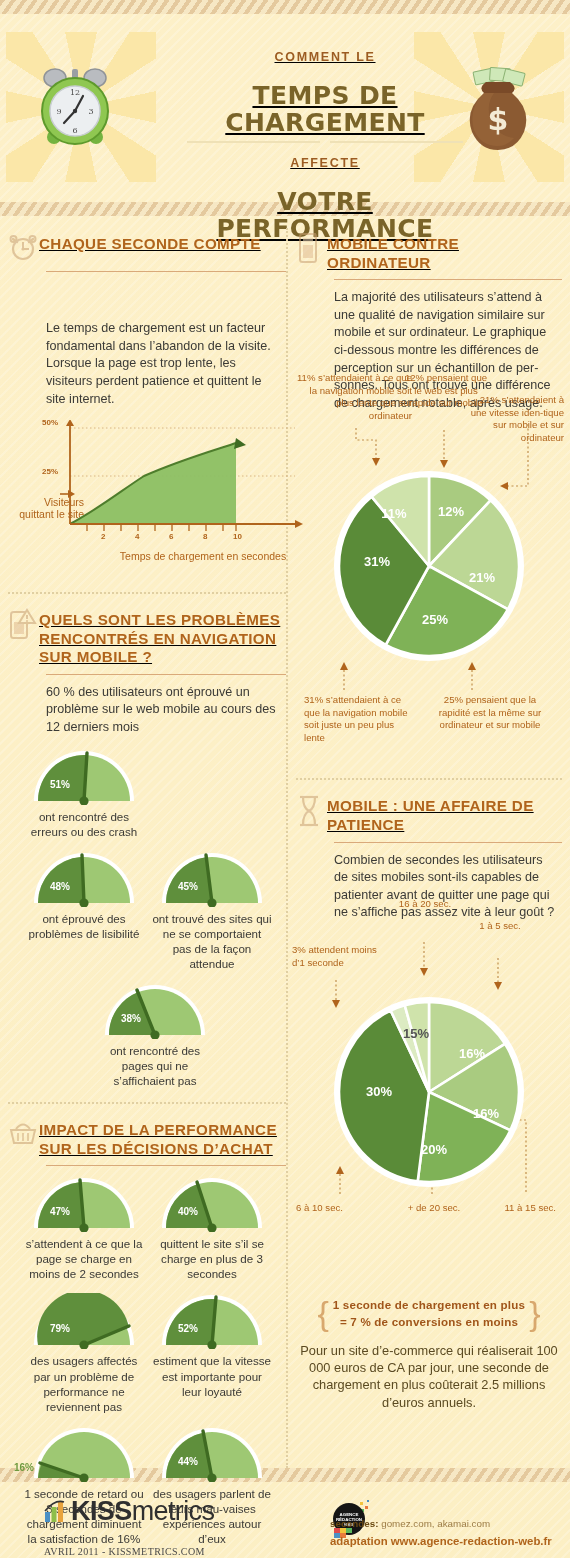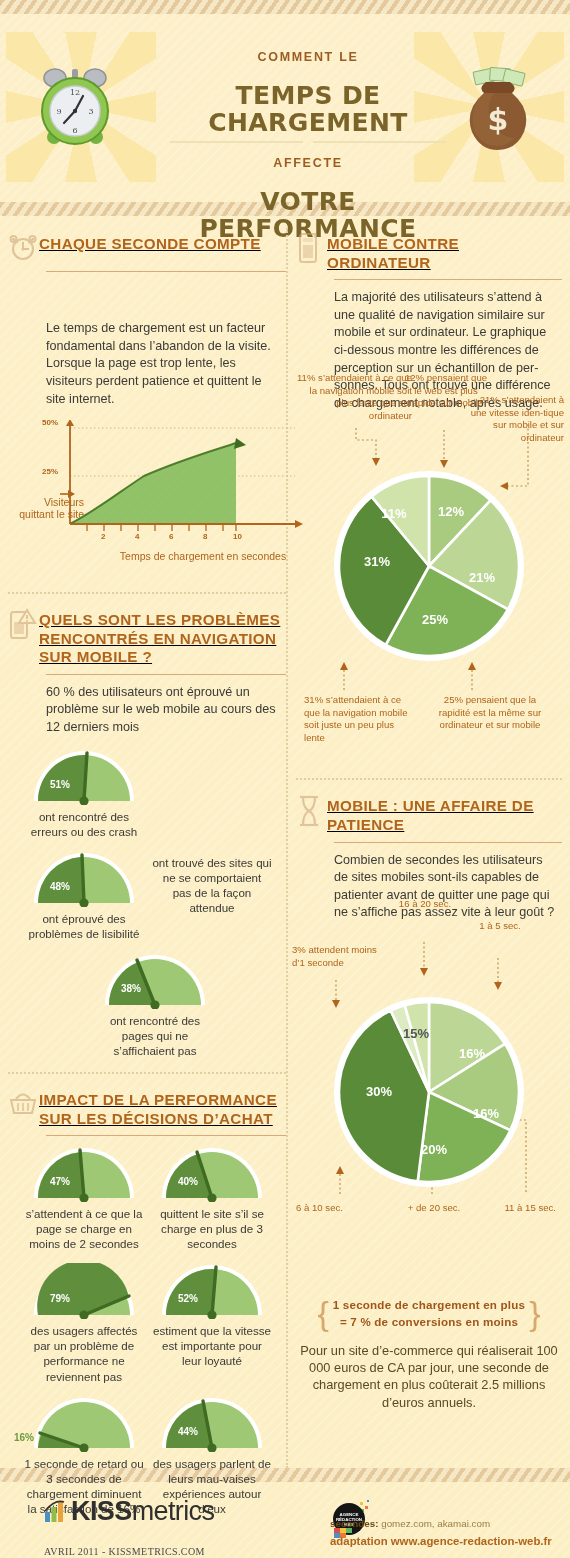--- a/index.html
+++ b/index.html
@@ -41,21 +41,21 @@
         #fbe7a8 213deg 237deg, rgba(0,0,0,0) 237deg 258deg,
         #fbe7a8 258deg 282deg, rgba(0,0,0,0) 282deg 303deg,
         #fbe7a8 303deg 327deg, rgba(0,0,0,0) 327deg 348deg,
         #fbe7a8 348deg 360deg);
   }
   .sunburst.left  { left: 6px; }
   .sunburst.right { right: 6px; }
   .clock-wrap { position: absolute; left: 36px; top: 47px; }
   .bag-wrap   { position: absolute; right: 34px; top: 52px; }
 
-  .titleblock { position: absolute; left: 168px; top: 36px; width: 280px; text-align: center; }
+  .titleblock { position: absolute; left: 185px; top: 36px; width: 280px; text-align: center; text-decoration: underline; }
   .kicker {
     font-size: 12.5px; font-weight: bold; letter-spacing: 1.7px;
     color: #9c5c22; text-transform: uppercase;
   }
   .bigtitle {
     font-family: "DejaVu Sans", sans-serif;
     font-size: 25px; font-weight: bold; letter-spacing: .4px;
     color: #7a6429; text-transform: uppercase; line-height: 1.08;
     margin-top: 18px;
   }
@@ -317,20 +317,30 @@
                 <path d="M8 52 A46 46 0 0 1 100 52 Z" fill="#9ec873"></path>
                 <path d="M54 52 L8 52 A46 46 0 0 1 51.1 6.1 Z" fill="#5f8f3c"></path>
                 <line x1="54" y1="52" x2="52" y2="4" stroke="#3f6b22" stroke-width="3.4" stroke-linecap="round"></line>
                 <circle cx="54" cy="52" r="4.6" fill="#3f6b22"></circle>
               </svg>
               <div class="gval">48%</div>
             </div>
             <div class="gcap">ont éprouvé des problèmes de lisibilité</div>
           </div>
           <div class="gcell">
+            <div class="gauge">
+              <svg width="108" height="56" viewBox="0 0 108 56">
+                <path d="M4 52 A50 50 0 0 1 104 52 Z" fill="#fff"></path>
+                <path d="M8 52 A46 46 0 0 1 100 52 Z" fill="#9ec873"></path>
+                <path d="M54 52 L8 52 A46 46 0 0 1 47.7 6.3 Z" fill="#5f8f3c"></path>
+                <line x1="54" y1="52" x2="48" y2="4" stroke="#3f6b22" stroke-width="3.4" stroke-linecap="round"></line>
+                <circle cx="54" cy="52" r="4.6" fill="#3f6b22"></circle>
+              </svg>
+              <div class="gval">45%</div>
+            </div>
             <div class="gcap">ont trouvé des sites qui ne se comportaient pas de la façon attendue</div>
           </div>
         </div>
         <div class="grow" style="justify-content:center;">
           <div class="gcell solo">
             <div class="gauge">
               <svg width="108" height="56" viewBox="0 0 108 56">
                 <path d="M4 52 A50 50 0 0 1 104 52 Z" fill="#fff"></path>
                 <path d="M8 52 A46 46 0 0 1 100 52 Z" fill="#9ec873"></path>
                 <path d="M54 52 L8 52 A46 46 0 0 1 37.4 8.9 Z" fill="#5f8f3c"></path>

